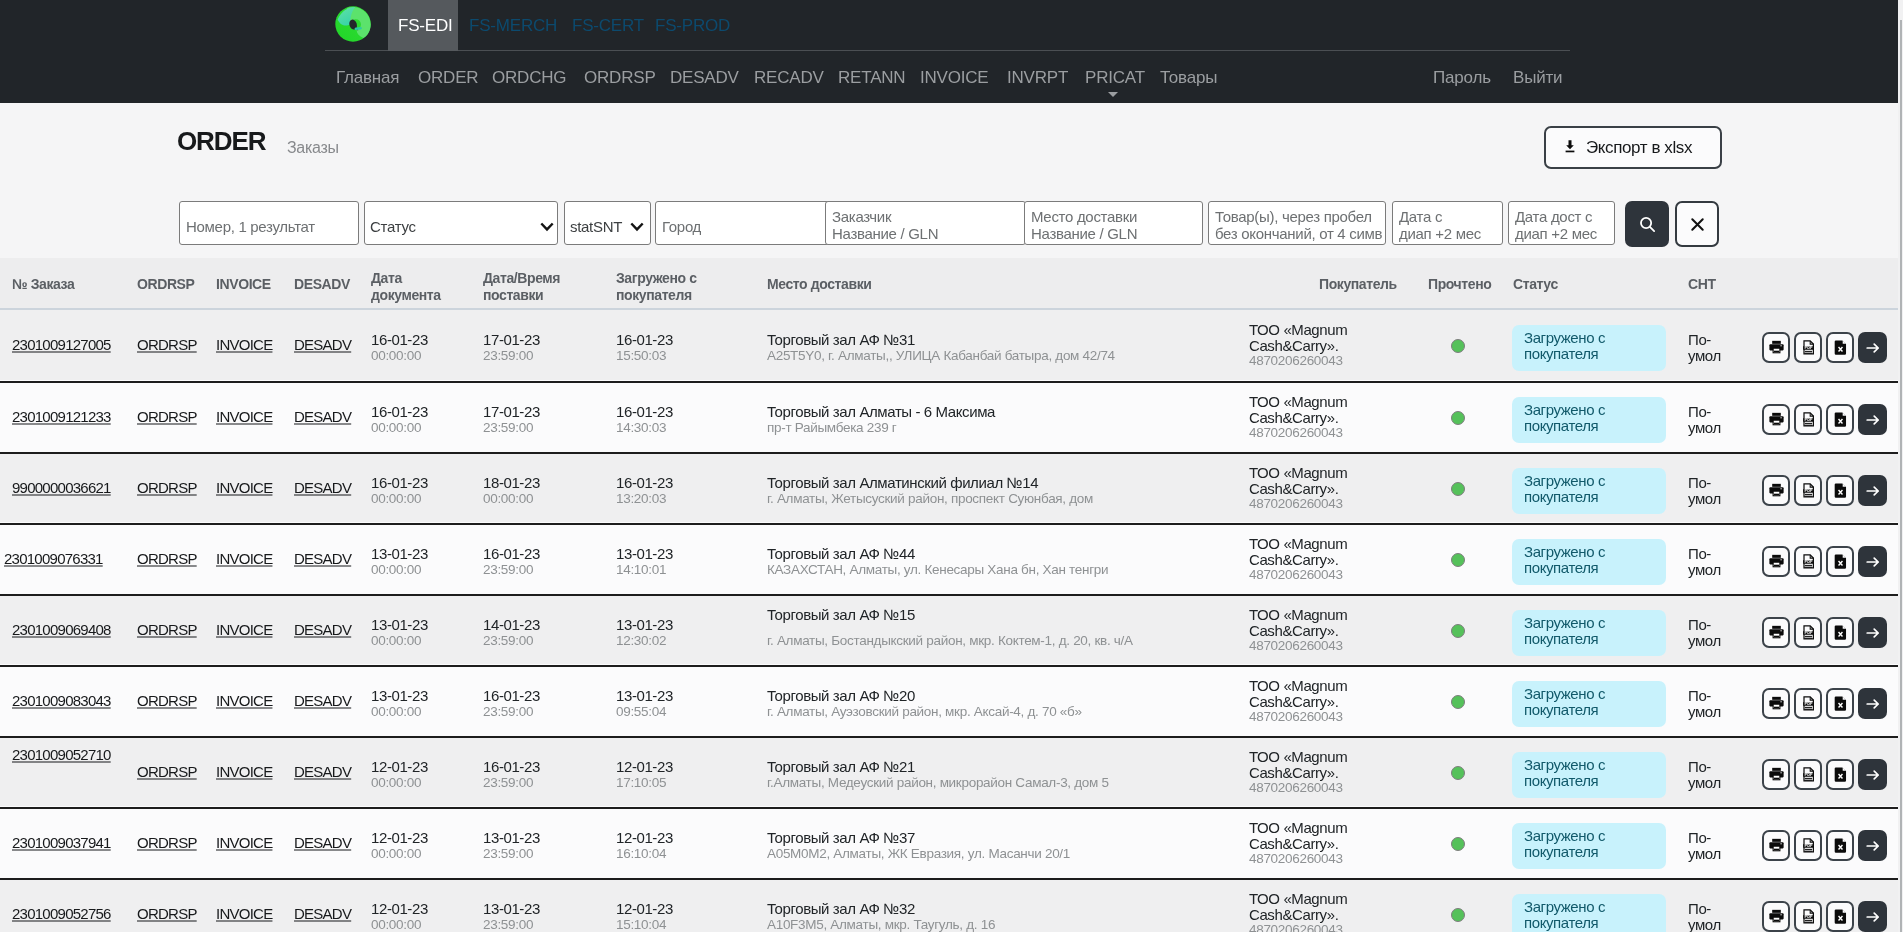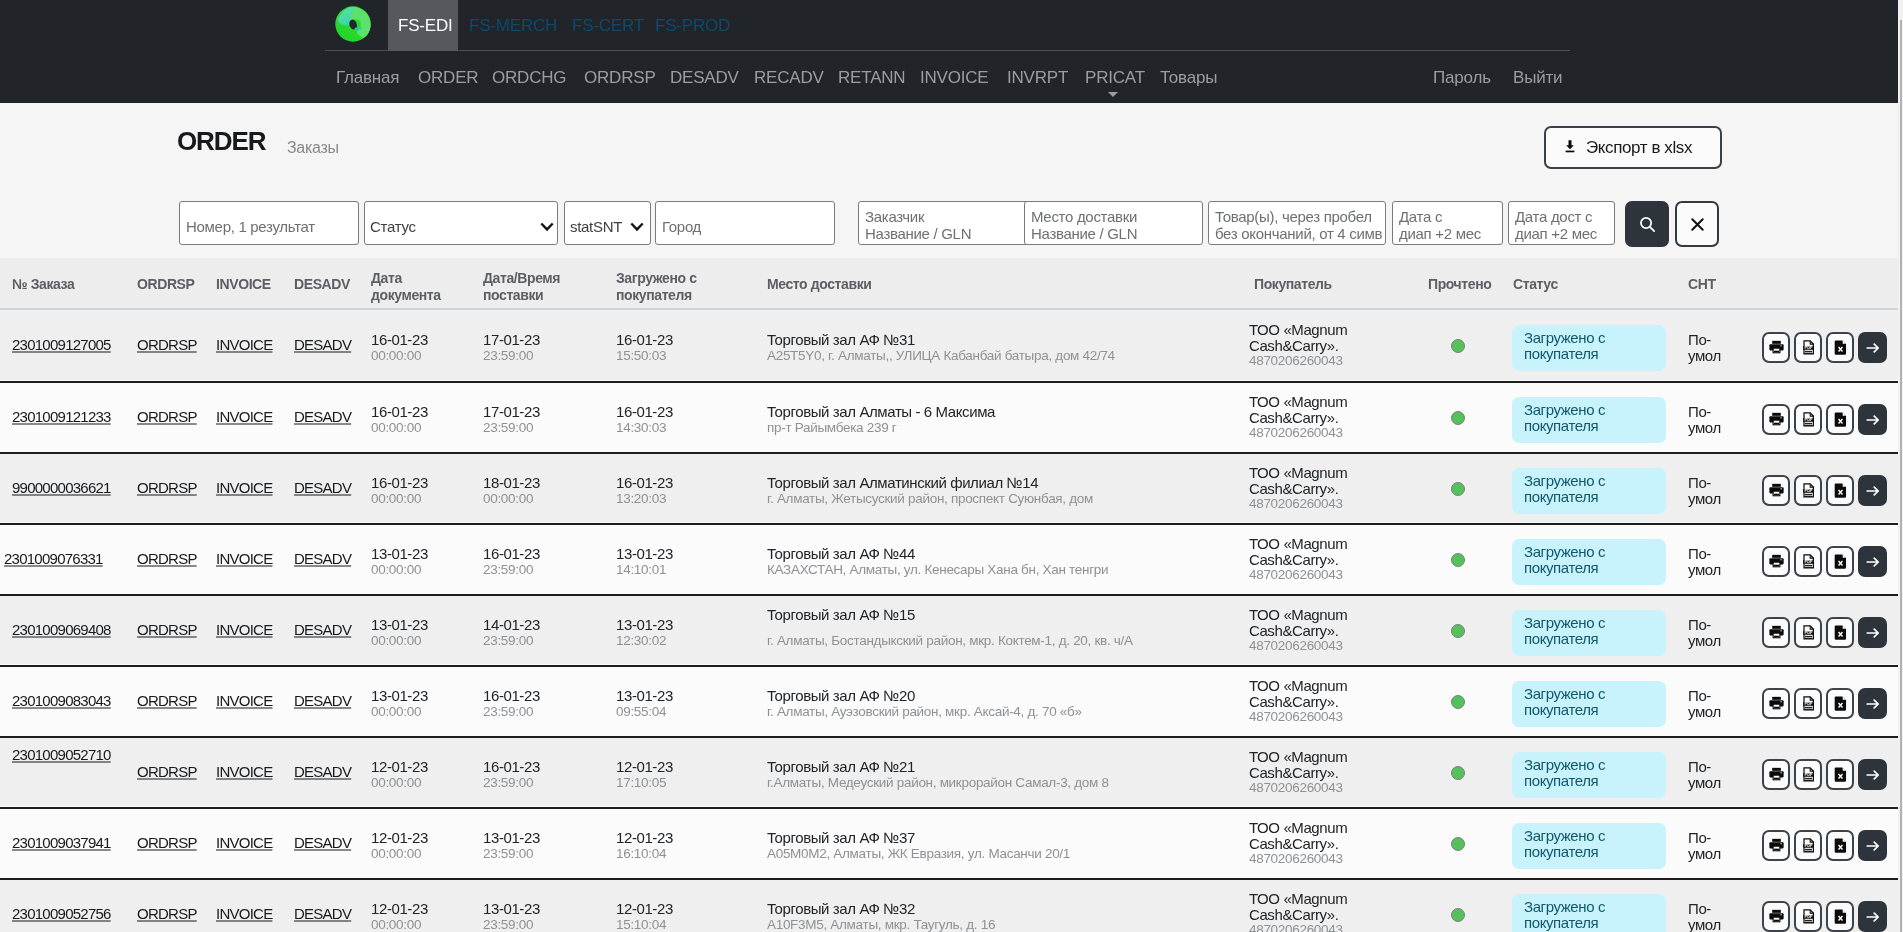--- a/index.html
+++ b/index.html
@@ -71,21 +71,21 @@
 <div class="fbox fone" style="left:179px;width:180px">Номер, 1 результат</div>
 <div class="fbox fone" style="left:364px;width:194px;color:#3c3f41;padding-left:5px">Статус</div>
 <div class="a" style="left:540px;top:218px"><svg width="14" height="10" viewBox="0 0 14 10">
       <path d="M1.3 1.5l5.7 5.9 5.7-5.9" fill="none" stroke="#151515" stroke-width="2.4"></path>
     </svg></div>
 <div class="fbox fone" style="left:564px;width:87px;color:#3c3f41;padding-left:5px">statSNT</div>
 <div class="a" style="left:630px;top:218px"><svg width="14" height="10" viewBox="0 0 14 10">
       <path d="M1.3 1.5l5.7 5.9 5.7-5.9" fill="none" stroke="#151515" stroke-width="2.4"></path>
     </svg></div>
 <div class="fbox fone" style="left:655px;width:180px">Город</div>
-<div class="fbox" style="left:858px;width:201px">Заказчик<br>Название / GLN</div>
+<div class="fbox" style="left:825px;width:201px">Заказчик<br>Название / GLN</div>
 <div class="fbox" style="left:1024px;width:179px">Место доставки<br>Название / GLN</div>
 <div class="fbox" style="left:1208px;width:178px">Товар(ы), через пробел<br>без окончаний, от 4 симв</div>
 <div class="fbox" style="left:1392px;width:111px">Дата с<br>диап +2 мес</div>
 <div class="fbox" style="left:1508px;width:107px">Дата дост с<br>диап +2 мес</div>
 <div class="a" style="left:1625px;top:201px;width:44px;height:46px;background:#2e343b;border-radius:7px;display:flex;align-items:center;justify-content:center">
     <svg width="19" height="19" viewBox="0 0 16 16">
       <circle cx="6.8" cy="6.8" r="4.3" fill="none" stroke="#fff" stroke-width="1.5"></circle>
       <path d="M10 10l3.6 3.6" stroke="#fff" stroke-width="1.5" stroke-linecap="round"></path>
     </svg>
   </div>
@@ -96,21 +96,21 @@
   </div>
 <div class="a" style="left:0;top:258px;width:1898px;height:52px;background:#ededee;border-bottom:2px solid #ccd4dc;box-sizing:content-box;height:50px"></div>
 <div class="hdrc" style="left:12px;top:284px;transform:translateY(-50%)">№ Заказа</div>
 <div class="hdrc" style="left:137px;top:284px;transform:translateY(-50%)">ORDRSP</div>
 <div class="hdrc" style="left:216px;top:284px;transform:translateY(-50%)">INVOICE</div>
 <div class="hdrc" style="left:294px;top:284px;transform:translateY(-50%)">DESADV</div>
 <div class="hdrc" style="left:371px;top:270px">Дата<br>документа</div>
 <div class="hdrc" style="left:483px;top:270px">Дата/Время<br>поставки</div>
 <div class="hdrc" style="left:616px;top:270px">Загружено с<br>покупателя</div>
 <div class="hdrc" style="left:767px;top:284px;transform:translateY(-50%)">Место доставки</div>
-<div class="hdrc" style="left:1254px;top:284px;transform:translateY(-50%)">Покупатель</div>
+<div class="hdrc" style="left:1319px;top:284px;transform:translateY(-50%)">Покупатель</div>
 <div class="hdrc" style="left:1428px;top:284px;transform:translateY(-50%)">Прочтено</div>
 <div class="hdrc" style="left:1513px;top:284px;transform:translateY(-50%)">Статус</div>
 <div class="hdrc" style="left:1688px;top:284px;transform:translateY(-50%)">СНТ</div>
 <div class="a" style="left:0;top:310px;width:1898px;height:622px;background:#fbfbfc"></div>
 <div class="a" style="left:0;top:310px;width:1898px;height:70px;background:#efeff0"></div>
 <div class="lnk" style="left:12px;top:344px">2301009127005</div>
 <div class="lnk" style="left:137px;top:344px">ORDRSP</div>
 <div class="lnk" style="left:216px;top:344px">INVOICE</div>
 <div class="lnk" style="left:294px;top:344px">DESADV</div>
 <div class="t1" style="left:371px;top:339px">16-01-23</div>
@@ -428,21 +428,21 @@
 <div class="lnk" style="left:137px;top:771px">ORDRSP</div>
 <div class="lnk" style="left:216px;top:771px">INVOICE</div>
 <div class="lnk" style="left:294px;top:771px">DESADV</div>
 <div class="t1" style="left:371px;top:766px">12-01-23</div>
 <div class="t2" style="left:371px;top:782px">00:00:00</div>
 <div class="t1" style="left:483px;top:766px">16-01-23</div>
 <div class="t2" style="left:483px;top:782px">23:59:00</div>
 <div class="t1" style="left:616px;top:766px">12-01-23</div>
 <div class="t2" style="left:616px;top:782px">17:10:05</div>
 <div class="t1" style="left:767px;top:766px">Торговый зал АФ №21</div>
-<div class="t2" style="left:767px;top:782px">г.Алматы, Медеуский район, микрорайон Самал-3, дом 8</div>
+<div class="t2" style="left:767px;top:782px">г.Алматы, Медеуский район, микрорайон Самал-3, дом 5</div>
 <div class="t1" style="left:1249px;top:756px">ТОО «Magnum</div>
 <div class="t1" style="left:1249px;top:772px">Cash&amp;Carry».</div>
 <div class="t2" style="left:1249px;top:787px">4870206260043</div>
 <div class="dot" style="left:1451px;top:766px"></div>
 <div class="badge" style="left:1512px;top:752px">Загружено с<br>покупателя</div>
 <div class="t1" style="left:1688px;top:766px">По-</div>
 <div class="t1" style="left:1688px;top:782px">умол</div>
 <div class="btn" style="left:1762px;top:759px">
     <svg width="15" height="15" viewBox="0 0 16 16">
       <g fill="#0b0b0b">

